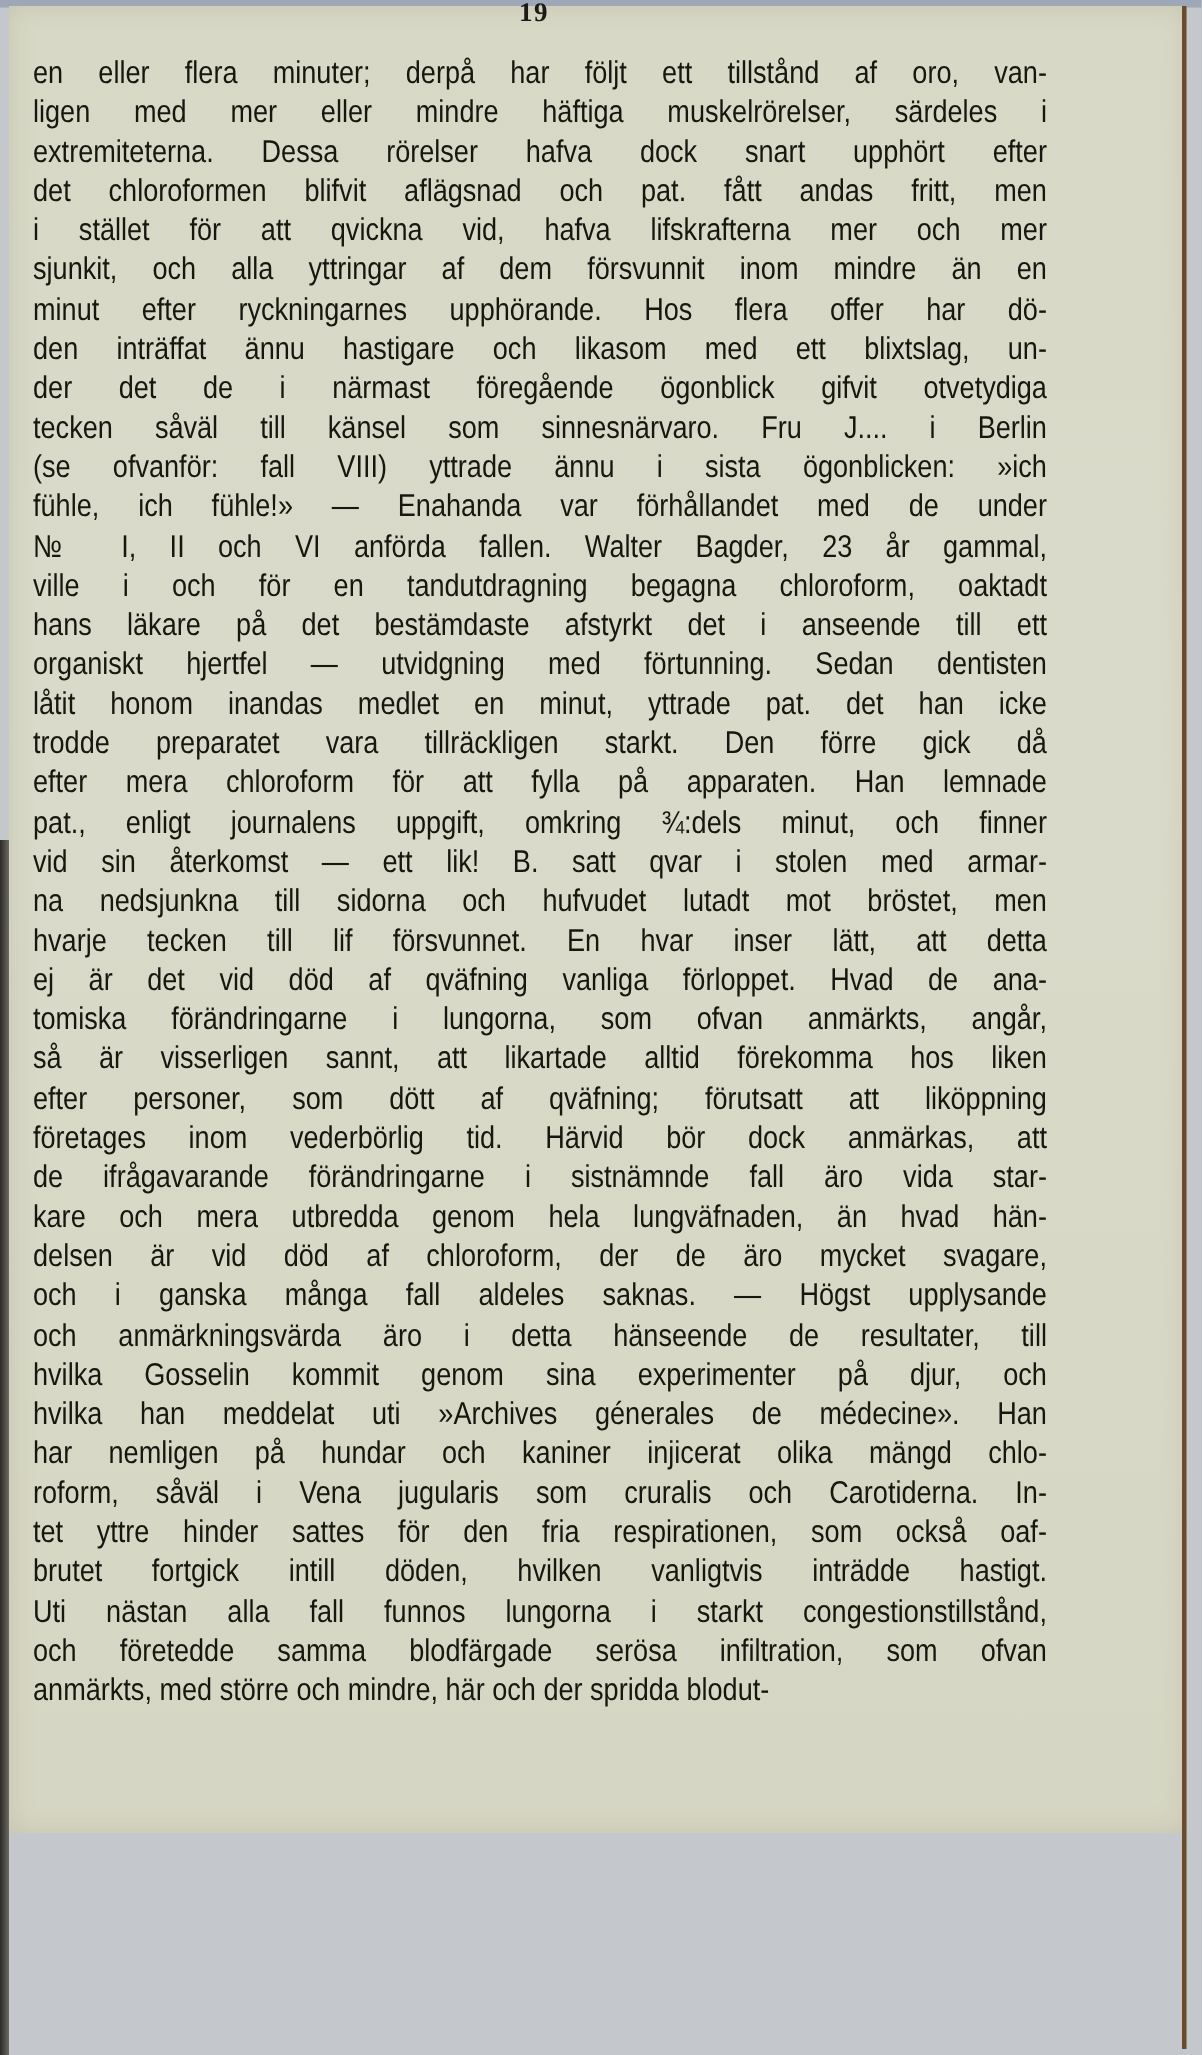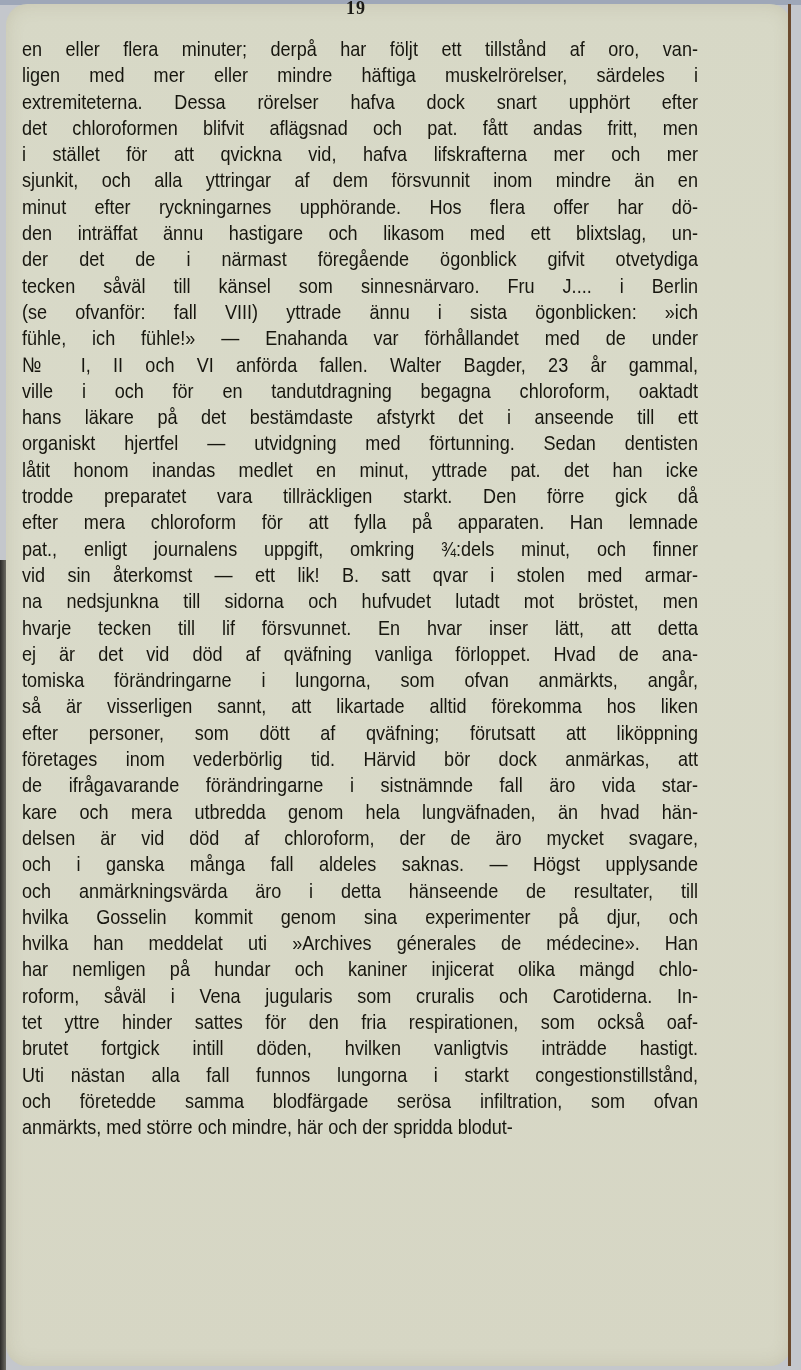--- a/index.html
+++ b/index.html
@@ -14,24 +14,23 @@
       position: relative;
       width: 801px;
       height: 1370px;
       background: #c4c7cc;
     }
     .page {
       position: absolute;
       left: 6px;
       top: 4px;
       width: 785px;
-      height: 1362px;
+      height: 1218px;
       background: linear-gradient(180deg, #d7d8c6 0%, #d9dac9 40%, #d6d6c4 100%);
       box-shadow: inset 0 0 18px rgba(120,110,80,0.18);
-      border-radius: 21px;
     }
     .page-edge-right {
       position: absolute;
       right: 10px;
       top: 4px;
       width: 3px;
       height: 1362px;
       background: #6b4a2e;
     }
     .page-edge-left {

